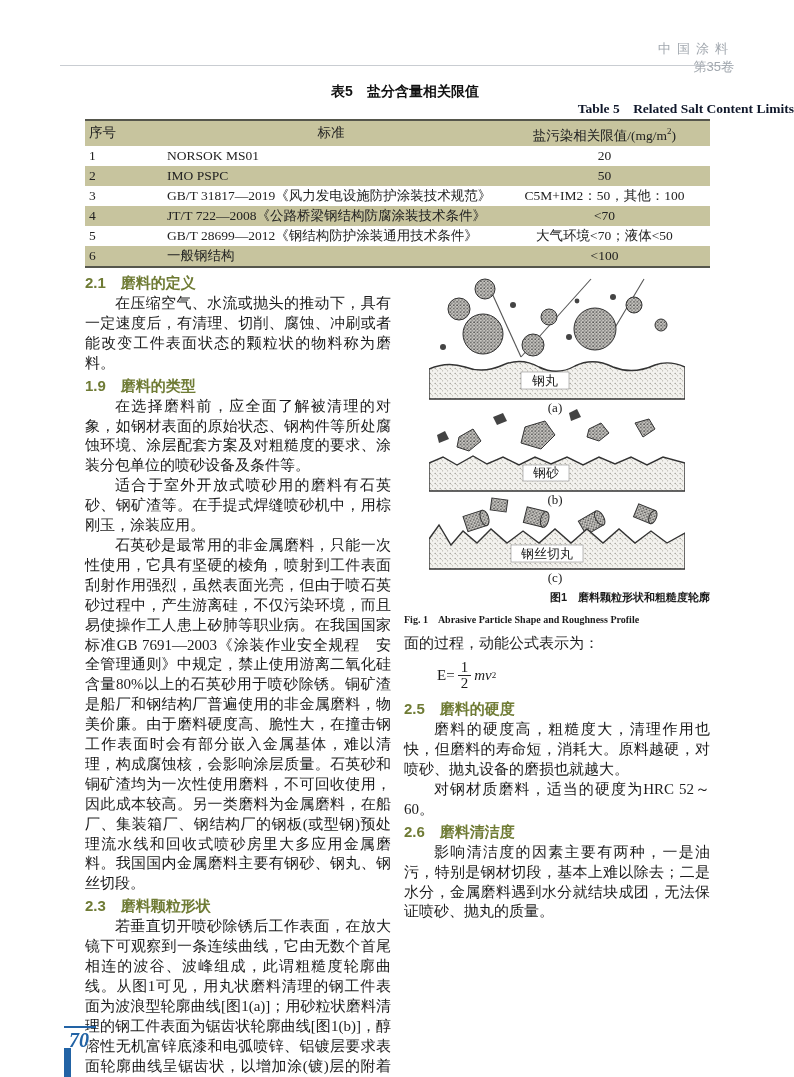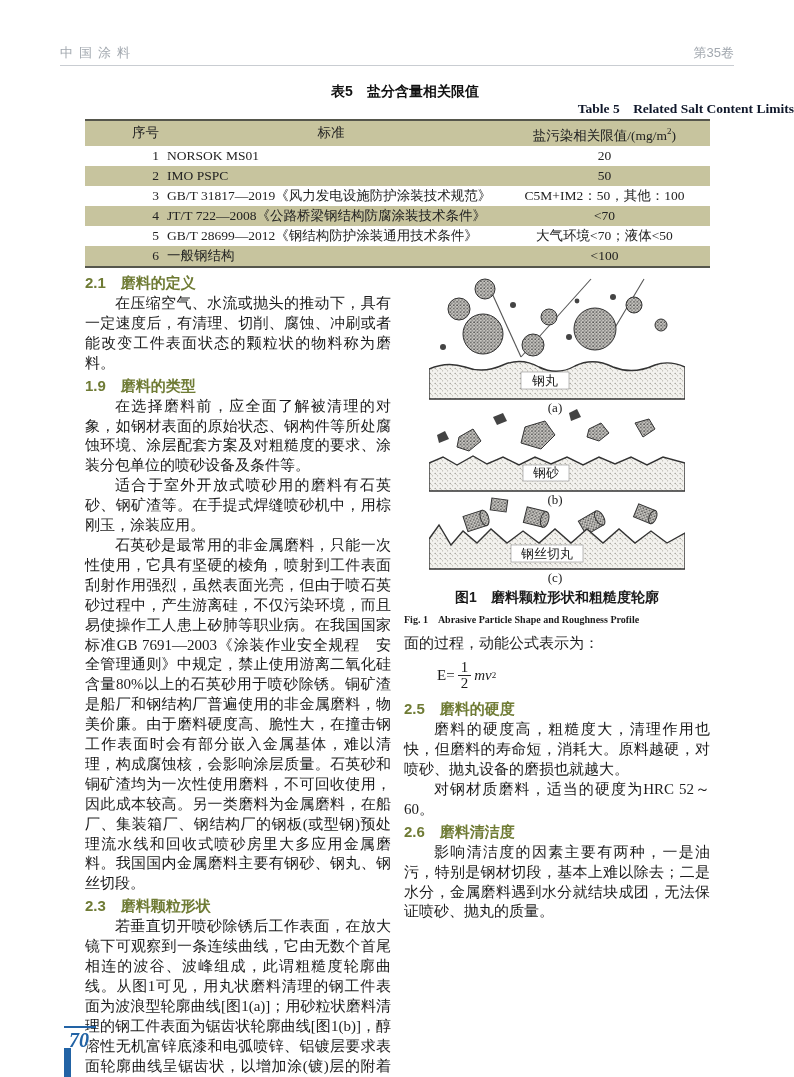--- a/index.html
+++ b/index.html
@@ -2,54 +2,54 @@
 <html lang="zh"><head>
 <meta charset="utf-8">
 <style>
   html,body{margin:0;padding:0;background:#f2f2f2;}
   .page{position:relative;width:794px;height:1077px;background:#ffffff;margin:0 auto;overflow:hidden;
         font-family:"Liberation Serif","DejaVu Serif",serif;color:#1b1b1b;}
 
   
   .running-head{position:absolute;left:60px;right:60px;top:40px;height:22px;
     border-bottom:1px solid #c9cdd2;display:flex;justify-content:space-between;align-items:flex-end;
-    font-family:"Liberation Sans","DejaVu Sans",sans-serif;font-size:13px;color:#a2a8af;padding-bottom:3px;}
+    font-family:"Liberation Sans","DejaVu Sans",sans-serif;font-size:13px;color:#a2a8af;padding-bottom:3px;flex-direction:column;}
   .journal{letter-spacing:6px;}
 
   
   .tbl-title-zh{position:absolute;top:83px;left:0;width:100%;text-align:center;
     font-family:"Liberation Sans","DejaVu Sans",sans-serif;font-weight:bold;font-size:14px;color:#111;padding-left:8px;}
   .tbl-title-en{position:absolute;top:100px;left:0;width:100%;text-align:right;
     font-weight:bold;font-size:13.5px;color:#0f172a;}
 
   
   table.salt{position:absolute;left:85px;top:119px;width:625px;border-collapse:collapse;
     border-top:2px solid #55564c;border-bottom:2px solid #55564c;font-size:13.5px;color:#222;}
   table.salt tr{height:20px;}
   table.salt tr.shade{background:#c7c49e;}
   table.salt td,table.salt th{padding:0 4px;font-weight:normal;line-height:20px;white-space:nowrap;}
-  .c-no{width:72px;text-align:right;margin-top:14px;}
+  .c-no{width:72px;text-align:left;margin-top:14px;}
   .c-std{width:328px;text-align:left;}
   .c-std.hdr{text-align:center;}
   .c-lim{width:205px;text-align:center;}
   sup{font-size:9px;}
 
   
   .columns{position:absolute;left:85px;top:271px;width:625px;display:flex;gap:13px;}
   .col{width:306px;font-size:15px;line-height:19.9px;text-align:justify;}
   .col p{margin:0;text-indent:2em;}
   .col p.cont{text-indent:0;}
   .sec-h{color:#6f7b35;font-family:"Liberation Sans","DejaVu Sans",sans-serif;
     font-weight:bold;font-size:15px;line-height:21px;margin:1px 0;text-align:left;}
 
   
   .figure{text-align:center;margin:6px 0 4px 0;}
   .figure svg{display:block;margin:0 auto;}
   .figcap-zh{font-family:"Liberation Sans","DejaVu Sans",sans-serif;font-weight:bold;
-    font-size:14px;margin-top:3px;text-align:center;text-indent:0;}
+    font-size:11px;margin-top:3px;text-align:right;text-indent:0;}
   .figcap-en{font-weight:bold;font-size:10px;margin-top:2px;text-align:left;text-indent:0;}
 
   
   .formula{display:flex;align-items:center;margin:6px 0 6px 2.2em;font-size:15px;}
   .frac{display:inline-flex;flex-direction:column;align-items:center;margin:0 3px;line-height:1.05;}
   .frac .den{border-top:1px solid #222;padding:0 3px;}
   .mvsup{font-style:italic;}
 
   
   .footer{position:absolute;left:64px;top:1026px;display:flex;align-items:flex-start;flex-direction:column;}

